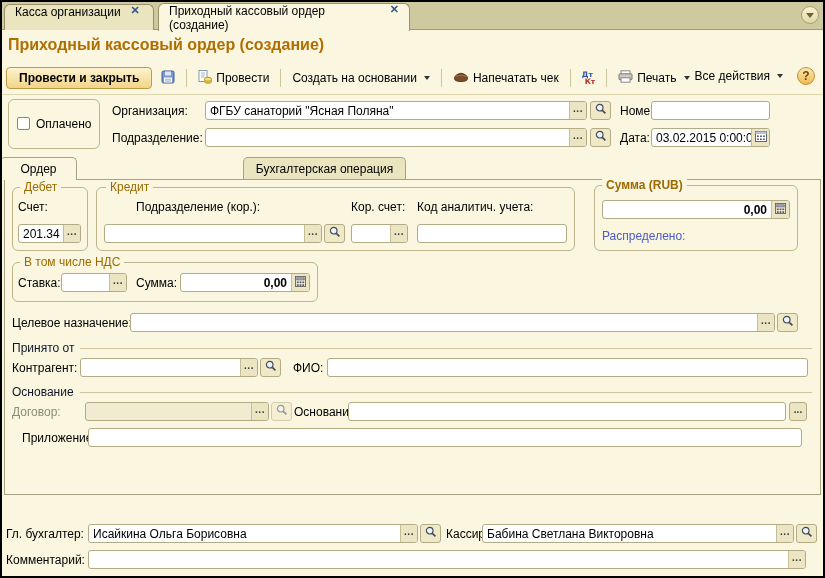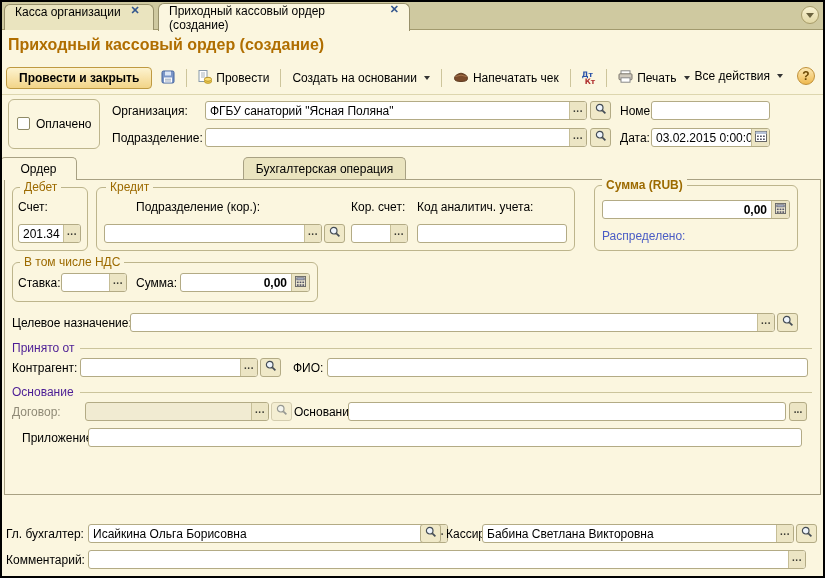--- a/index.html
+++ b/index.html
@@ -56,21 +56,21 @@
             border-radius:3px; display:flex; align-items:center; justify-content:center; }
   .dotsbtn { position:absolute; width:18px; height:19px; background:#ece5c4; border:1px solid #b3ab85;
              border-radius:3px; color:#3c3c34; display:flex; align-items:center; justify-content:center;
              font-size:10px; font-weight:bold; padding-bottom:4px; }
   .groupbox { position:absolute; border:1px solid #bdb58c; border-radius:6px; }
   .legend { position:absolute; background:#fbf6df; padding:0 4px; color:#9c6a00; white-space:nowrap; line-height:14px; z-index:2; }
   .legend.bold { font-weight:bold; }
   .checkbox { position:absolute; width:13px; height:13px; background:#fff; border:1px solid #8f8a66; border-radius:2px; }
   .sep-row { position:absolute; display:flex; align-items:center; gap:6px; }
   .sep-row .line { flex:1; border-top:1px solid #cbc49c; margin-top:1px; }
-  .sep-row .txt { color:#4c1d95; white-space:nowrap; }
+  .sep-row .txt { color:#0f172a; white-space:nowrap; }
 
   
   .ftab { position:absolute; top:157px; height:23px; border:1px solid #a8a183; border-bottom:none;
           border-radius:5px 5px 0 0; background:#eae4bf; display:flex; align-items:center; justify-content:center; }
   .ftab.active { background:#fbf6df; z-index:4; height:23px; }
   .panel { position:absolute; left:4px; top:179px; width:817px; height:316px; border:1px solid #a8a183; background:#fbf6df; }
 </style>
 </head>
 <body>
 
@@ -348,21 +348,21 @@
     <span class="val"></span>
   </div>
   <div class="dotsbtn" style="left:789px; top:402px;">...</div>
 
   <span class="lbl" style="left:12px; top:431px;margin-left:10px;">Приложение:</span>
   <div class="fld" style="left:88px; top:428px; width:714px;">
     <span class="val"></span>
   </div>
 
   <span class="lbl" style="left:6px; top:527px;">Гл. бухгалтер:</span>
-  <div class="fld" style="left:88px; top:524px; width:360px;">
+  <div class="fld" style="left:88px; top:524px; width:330px;">
     <span class="val">Исайкина Ольга Борисовна</span>
     <span class="dots">...</span>
   </div>
   <div class="magbtn" style="left:420px; top:524px;">
     <span><svg viewBox="0 0 12 12" width="12" height="12">
           <circle cx="4.7" cy="4.7" r="3.3" fill="#eef4fb" stroke="#444c55" stroke-width="1.2"></circle>
           <line x1="7.3" y1="7.3" x2="10.4" y2="10.4" stroke="#444c55" stroke-width="1.7"></line>
         </svg></span>
   </div>
   <span class="lbl" style="left:446px; top:527px;">Кассир:</span>

